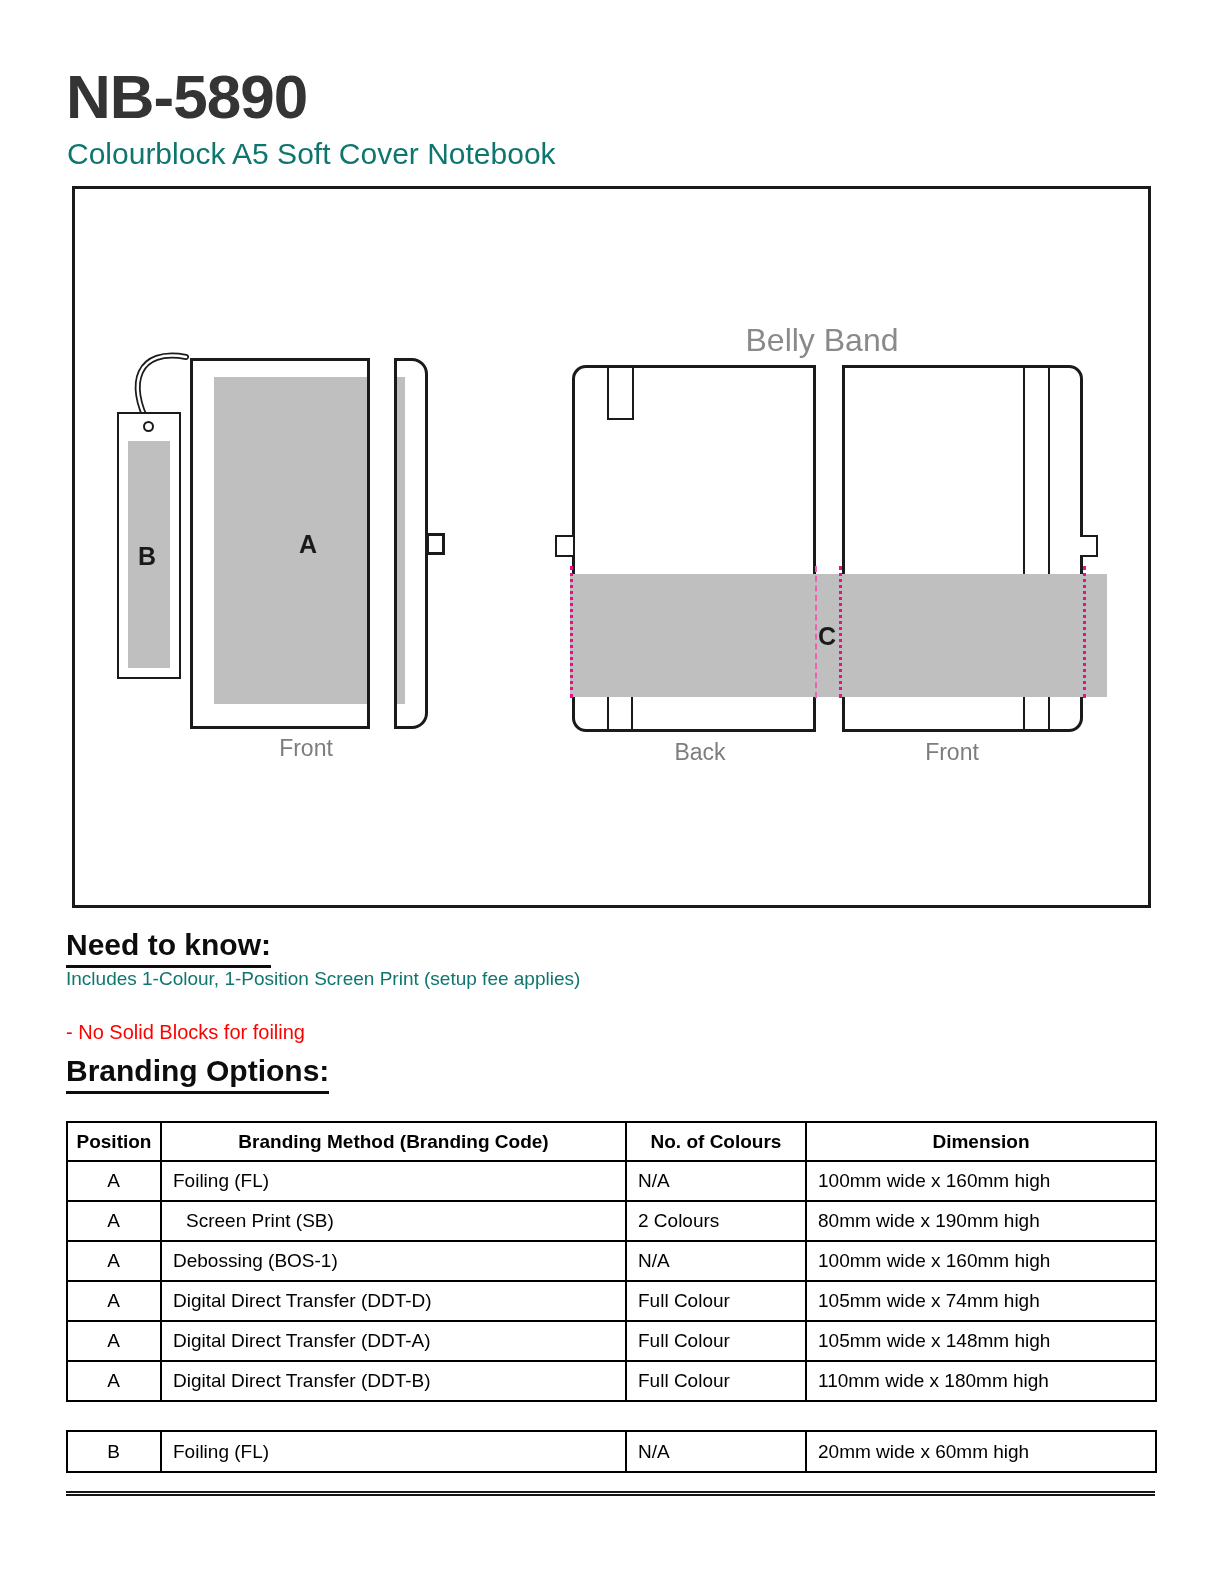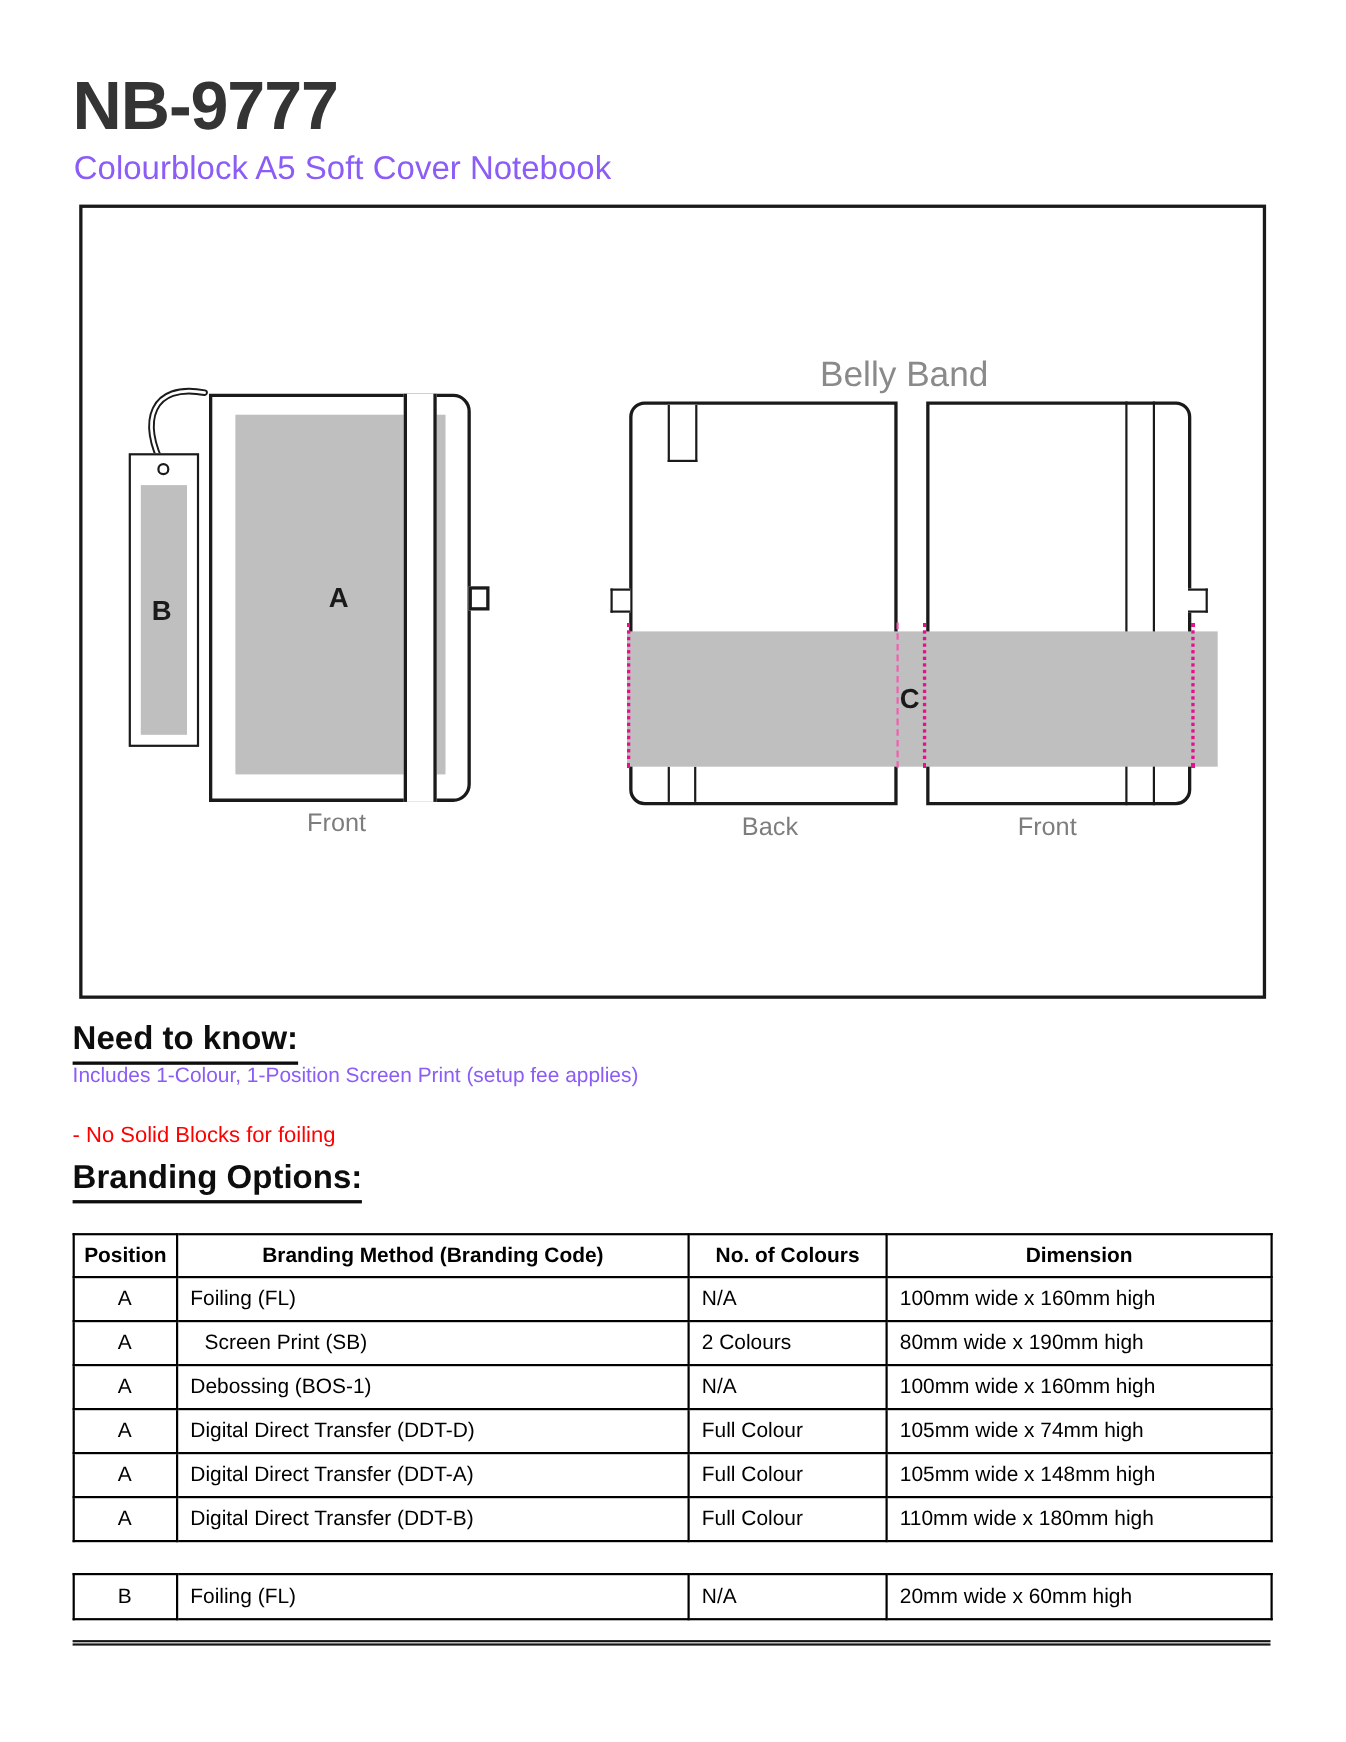--- a/index.html
+++ b/index.html
@@ -4,21 +4,21 @@
 <style>
   html,body{margin:0;padding:0;background:#fff;}
   #page{
     position:relative;width:1224px;height:1584px;background:#fff;overflow:hidden;
     font-family:"Liberation Sans","DejaVu Sans",sans-serif;color:#111;
   }
   .abs{position:absolute;}
 
   
   .title{left:66px;top:66px;font-size:62px;font-weight:bold;color:#343434;letter-spacing:-1px;line-height:1;}
-  .subtitle{left:67px;top:137px;font-size:30px;color:#8b5cf6;line-height:1.1;}
+  .subtitle{left:67px;top:137px;font-size:30px;color:#0f766e;line-height:1.1;}
 
   
   .diagram-box{left:72px;top:186px;width:1073px;height:716px;border:3px solid #1a1a1a;background:#fff;}
   .diagram-box *{position:absolute;box-sizing:border-box;}
 
   .nb-front-body{left:115px;top:169px;width:238px;height:371px;background:#fff;border:3px solid #1a1a1a;border-radius:0 16px 16px 0;}
   .nb-front-print{left:139px;top:188px;width:191px;height:327px;background:#bfbfbf;}
   .nb-front-band{left:292px;top:169px;width:30px;height:371px;background:#fff;border-left:3px solid #1a1a1a;border-right:3px solid #1a1a1a;}
   .pen-tab-left{left:351px;top:344px;width:19px;height:22px;background:#fff;border:3px solid #1a1a1a;}
 
@@ -45,40 +45,40 @@
 
   .dlabel{transform:translate(-50%,-50%);font-weight:bold;font-size:25px;color:#1a1a1a;white-space:nowrap;}
   .glabel{transform:translate(-50%,-50%);font-size:23px;color:#7d7d7d;white-space:nowrap;}
   .belly-title{transform:translate(-50%,-50%);left:747px;top:151px;font-size:32px;color:#8a8a8a;white-space:nowrap;text-align:right;}
   .pos-a{left:233px;top:355px;} .pos-b{left:72px;top:367px;} .pos-c{left:752px;top:447px;}
   .lbl-front-left{left:231px;top:559px;} .lbl-back{left:625px;top:563px;} .lbl-front-right{left:877px;top:563px;}
 
   
   .section-heading{font-size:30px;font-weight:bold;color:#0d0d0d;line-height:1.1;border-bottom:3px solid #0d0d0d;padding-bottom:4px;display:inline-block;}
   .need-heading{left:66px;top:928px;}
-  .body-line{left:66px;top:968px;font-size:19px;color:#8b5cf6;}
+  .body-line{left:66px;top:968px;font-size:19px;color:#0f766e;}
   .note-line{left:66px;top:1021px;font-size:20px;}
   .branding-heading{left:66px;top:1054px;}
 
   
   .brand-table{border-collapse:collapse;table-layout:fixed;background:#fff;}
   .brand-table td,.brand-table th{border:2px solid #000;font-size:19px;color:#000;overflow:hidden;white-space:nowrap;}
   .brand-table th{font-weight:bold;text-align:center;height:35px;}
   .brand-table td{height:36px;padding-left:11px;text-align:left;}
   .brand-table td.pos{text-align:center;padding-left:0;}
   .t-main{left:66px;top:1121px;}
   .t-extra{left:66px;top:1430px;}
   .bottom-rule{left:66px;top:1491px;width:1089px;height:1px;border-top:2px solid #161616;border-bottom:2px solid #161616;background:#fff;}
 </style>
 </head>
 <body>
 
 <div id="page">
 
-  <div class="abs title">NB-9777</div>
+  <div class="abs title">NB-5890</div>
   <div class="abs subtitle">Colourblock A5 Soft Cover Notebook</div>
 
   <div class="abs diagram-box">
 
     <div class="belly-title">Belly Band</div>
 
     <div class="nb-front-body"></div>
     <div class="nb-front-print"></div>
     <div class="nb-front-band"></div>
     <div class="pen-tab-left"></div>

